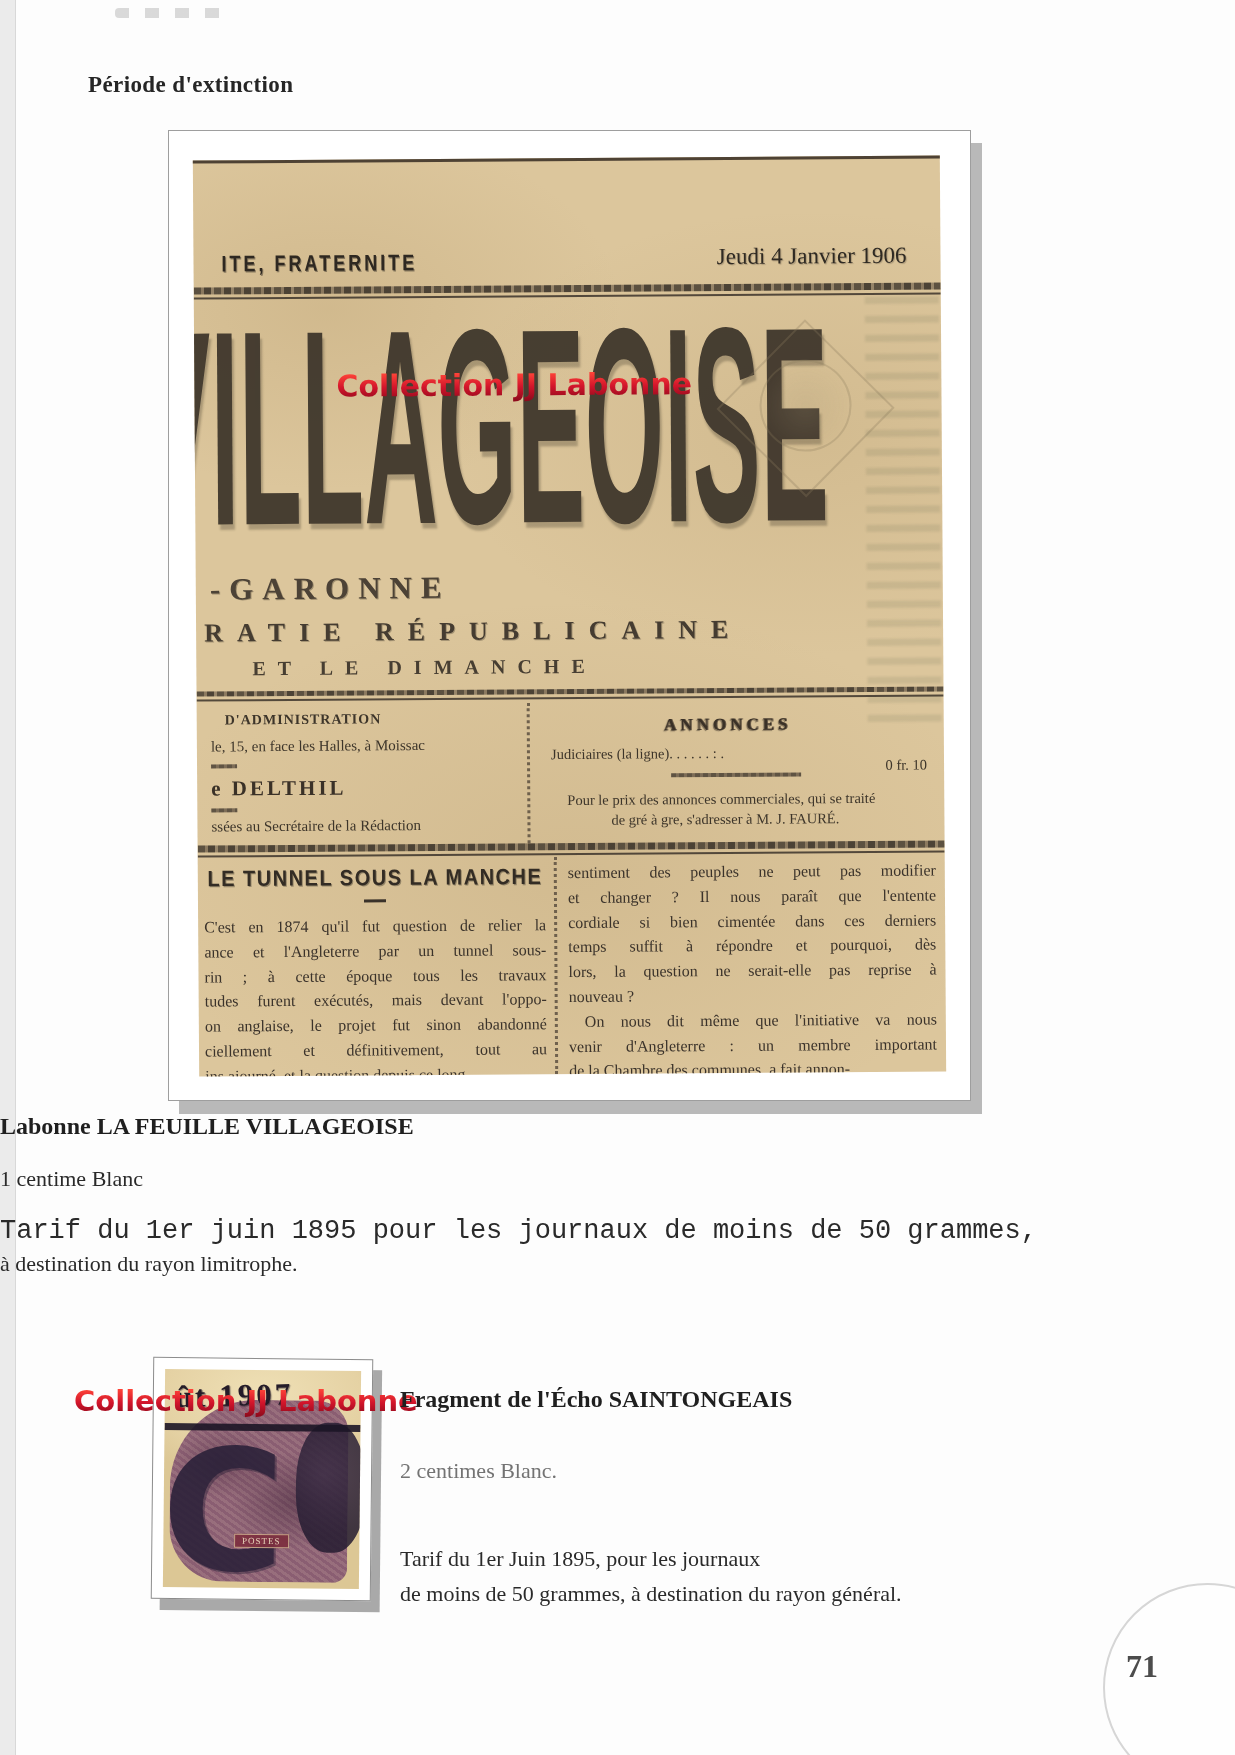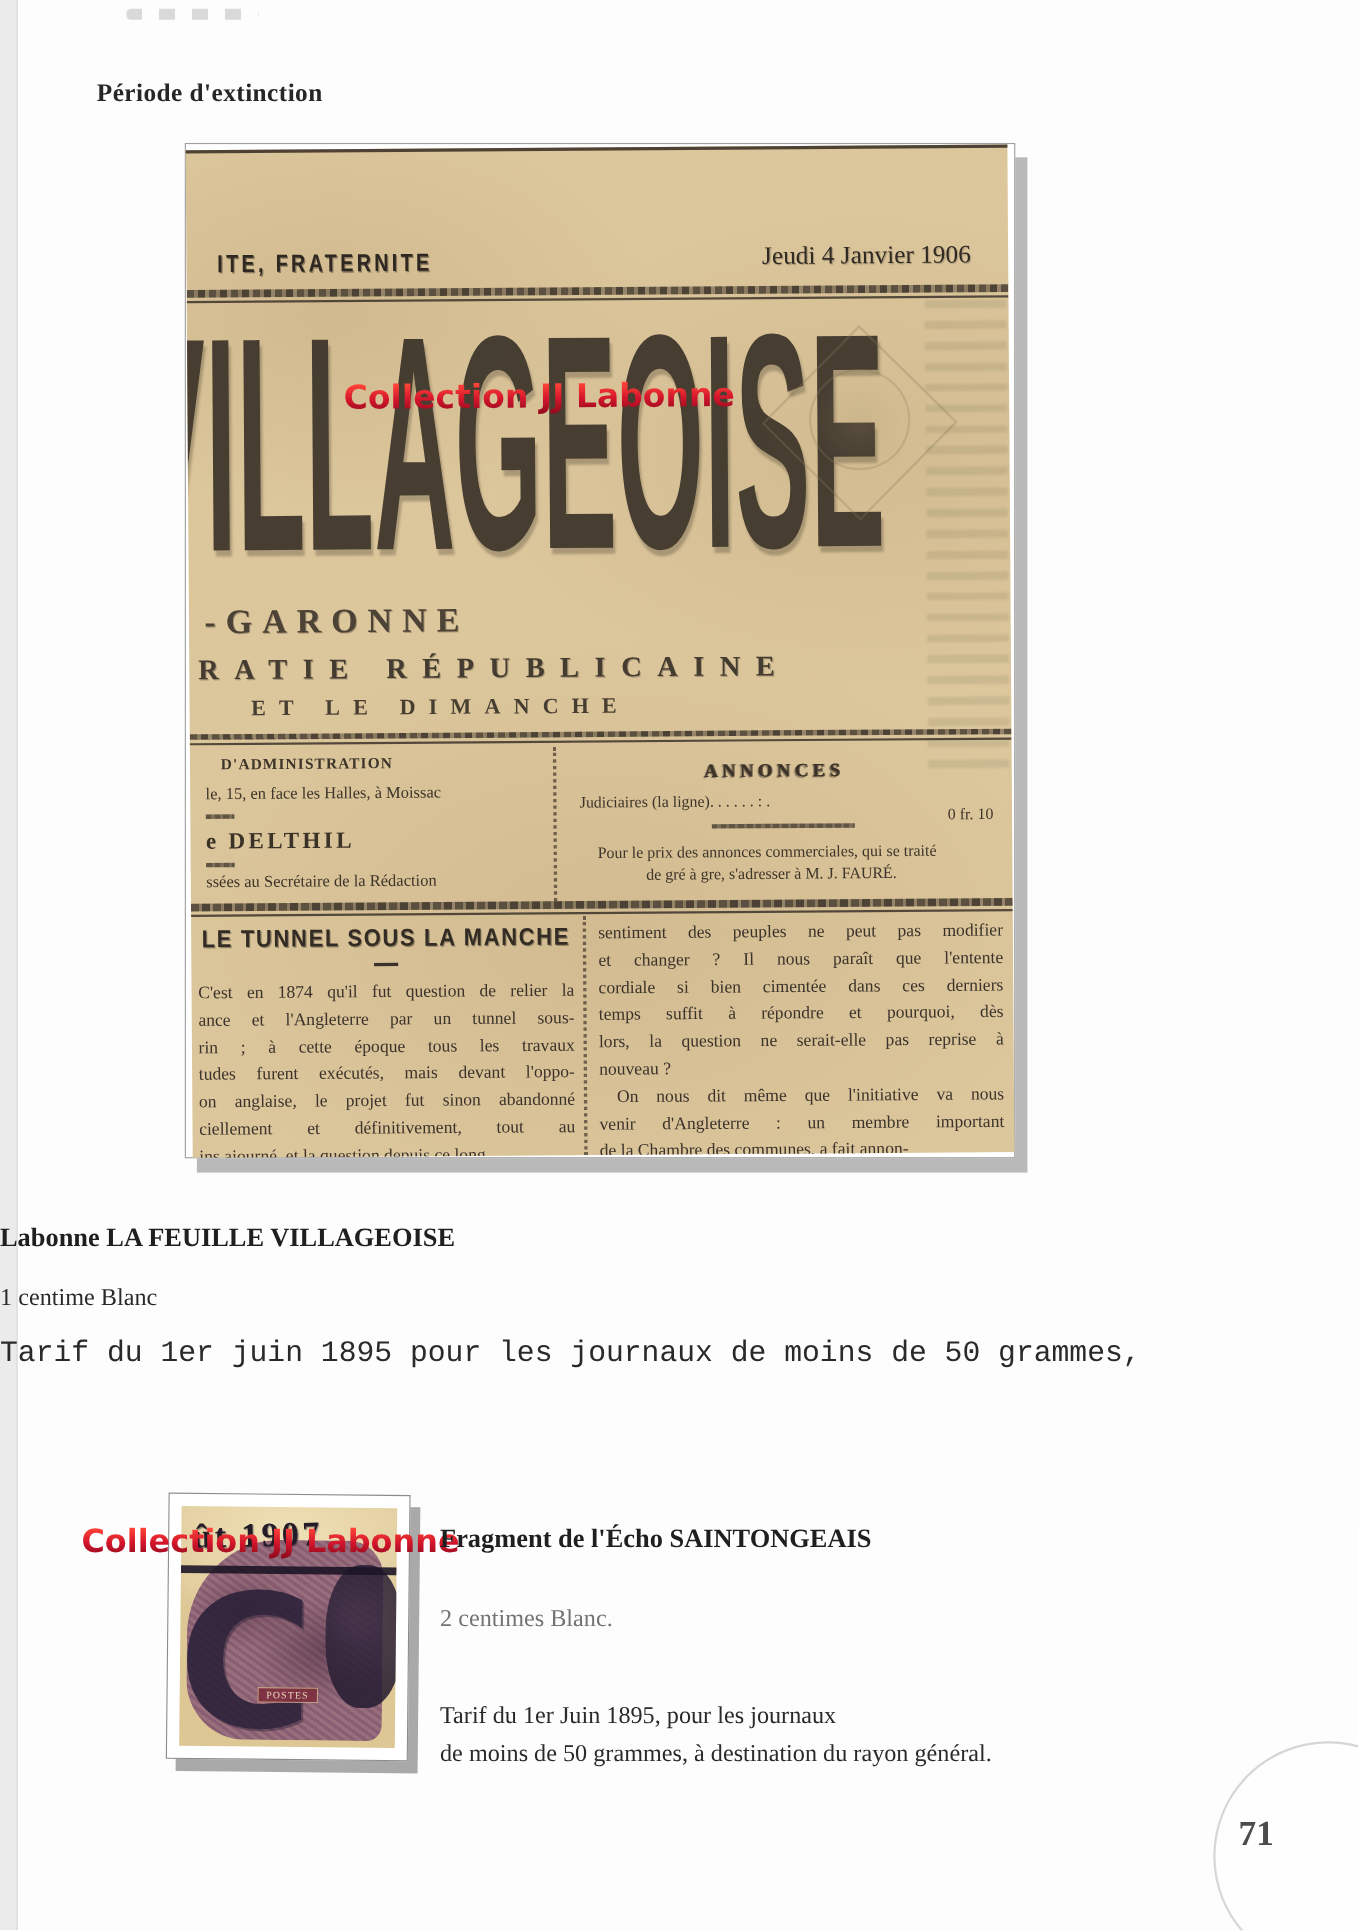--- a/index.html
+++ b/index.html
@@ -10,21 +10,21 @@
   
   .scan-strip{left:0;top:0;width:15px;height:1755px;background:#ebebeb;border-right:1px solid #d8d8d8;}
   .corner-marks{left:115px;top:8px;width:120px;height:10px;background:
      repeating-linear-gradient(90deg,rgba(150,150,150,.35) 0 14px,transparent 14px 30px);border-radius:4px;}
   .header-title{left:88px;top:72px;font-size:23px;font-weight:bold;letter-spacing:.4px;color:#262626;}
   .page-circle{left:1103px;top:1583px;width:205px;height:205px;border:2px solid #d6d6d6;border-radius:50%;background:#fefefe;}
   .page-number{left:1126px;top:1648px;font-size:32px;font-weight:bold;color:#4c4c4c;text-align:right;}
 
   
   .np-frame{left:168px;top:130px;width:747px;height:915px;background:#ffffff;border:1px solid #9e9e9e;
-            padding:3px;box-shadow:11px 13px 0 #b9b9b9;}
+            padding:27px;box-shadow:11px 13px 0 #b9b9b9;}
   .np-paper{position:relative;width:747px;height:913px;overflow:hidden;transform:rotate(-0.4deg);
             border-top:3px solid #4e4234;
             background:
               radial-gradient(420px 260px at 18% 16%,rgba(165,135,85,.20),transparent 70%),
               radial-gradient(520px 320px at 82% 30%,rgba(160,130,80,.16),transparent 70%),
               radial-gradient(600px 380px at 50% 78%,rgba(150,120,72,.14),transparent 72%),
               #dcc69c;}
   .np-ink{color:#362f26;}
   .motto{left:28px;top:88px;font-family:"Liberation Sans",sans-serif;font-weight:900;font-size:18px;
          letter-spacing:3px;color:#2e2821;transform:scaleY(1.25);transform-origin:0 0;text-shadow:1px 1px 0 rgba(46,40,33,.45);}
@@ -178,20 +178,21 @@
         <div class="jline">venir d'Angleterre : un membre important</div>
         <div class="lline">de la Chambre des communes, a fait annon-</div>
       </div>
 
     </div>
   </div>
 
   <div class="abs cap-title">Labonne LA FEUILLE VILLAGEOISE</div>
   <div class="abs cap-value">1 centime Blanc</div>
   <div class="abs cap-tarif1">Tarif du 1er juin 1895 pour les journaux de moins de 50 grammes,</div>
+  <div class="abs cap-tarif2">à destination du rayon limitrophe.</div>
 
   <div class="abs stamp-frame">
     <div class="stamp-scan">
       <div class="stamp-body"></div>
       <div class="stamp-darkblob"></div>
       <div class="stamp-bar"></div>
       <div class="stamp-date">ût 1907</div>
       <div class="stamp-c">C</div>
       <div class="stamp-postes">POSTES</div>
     </div>

